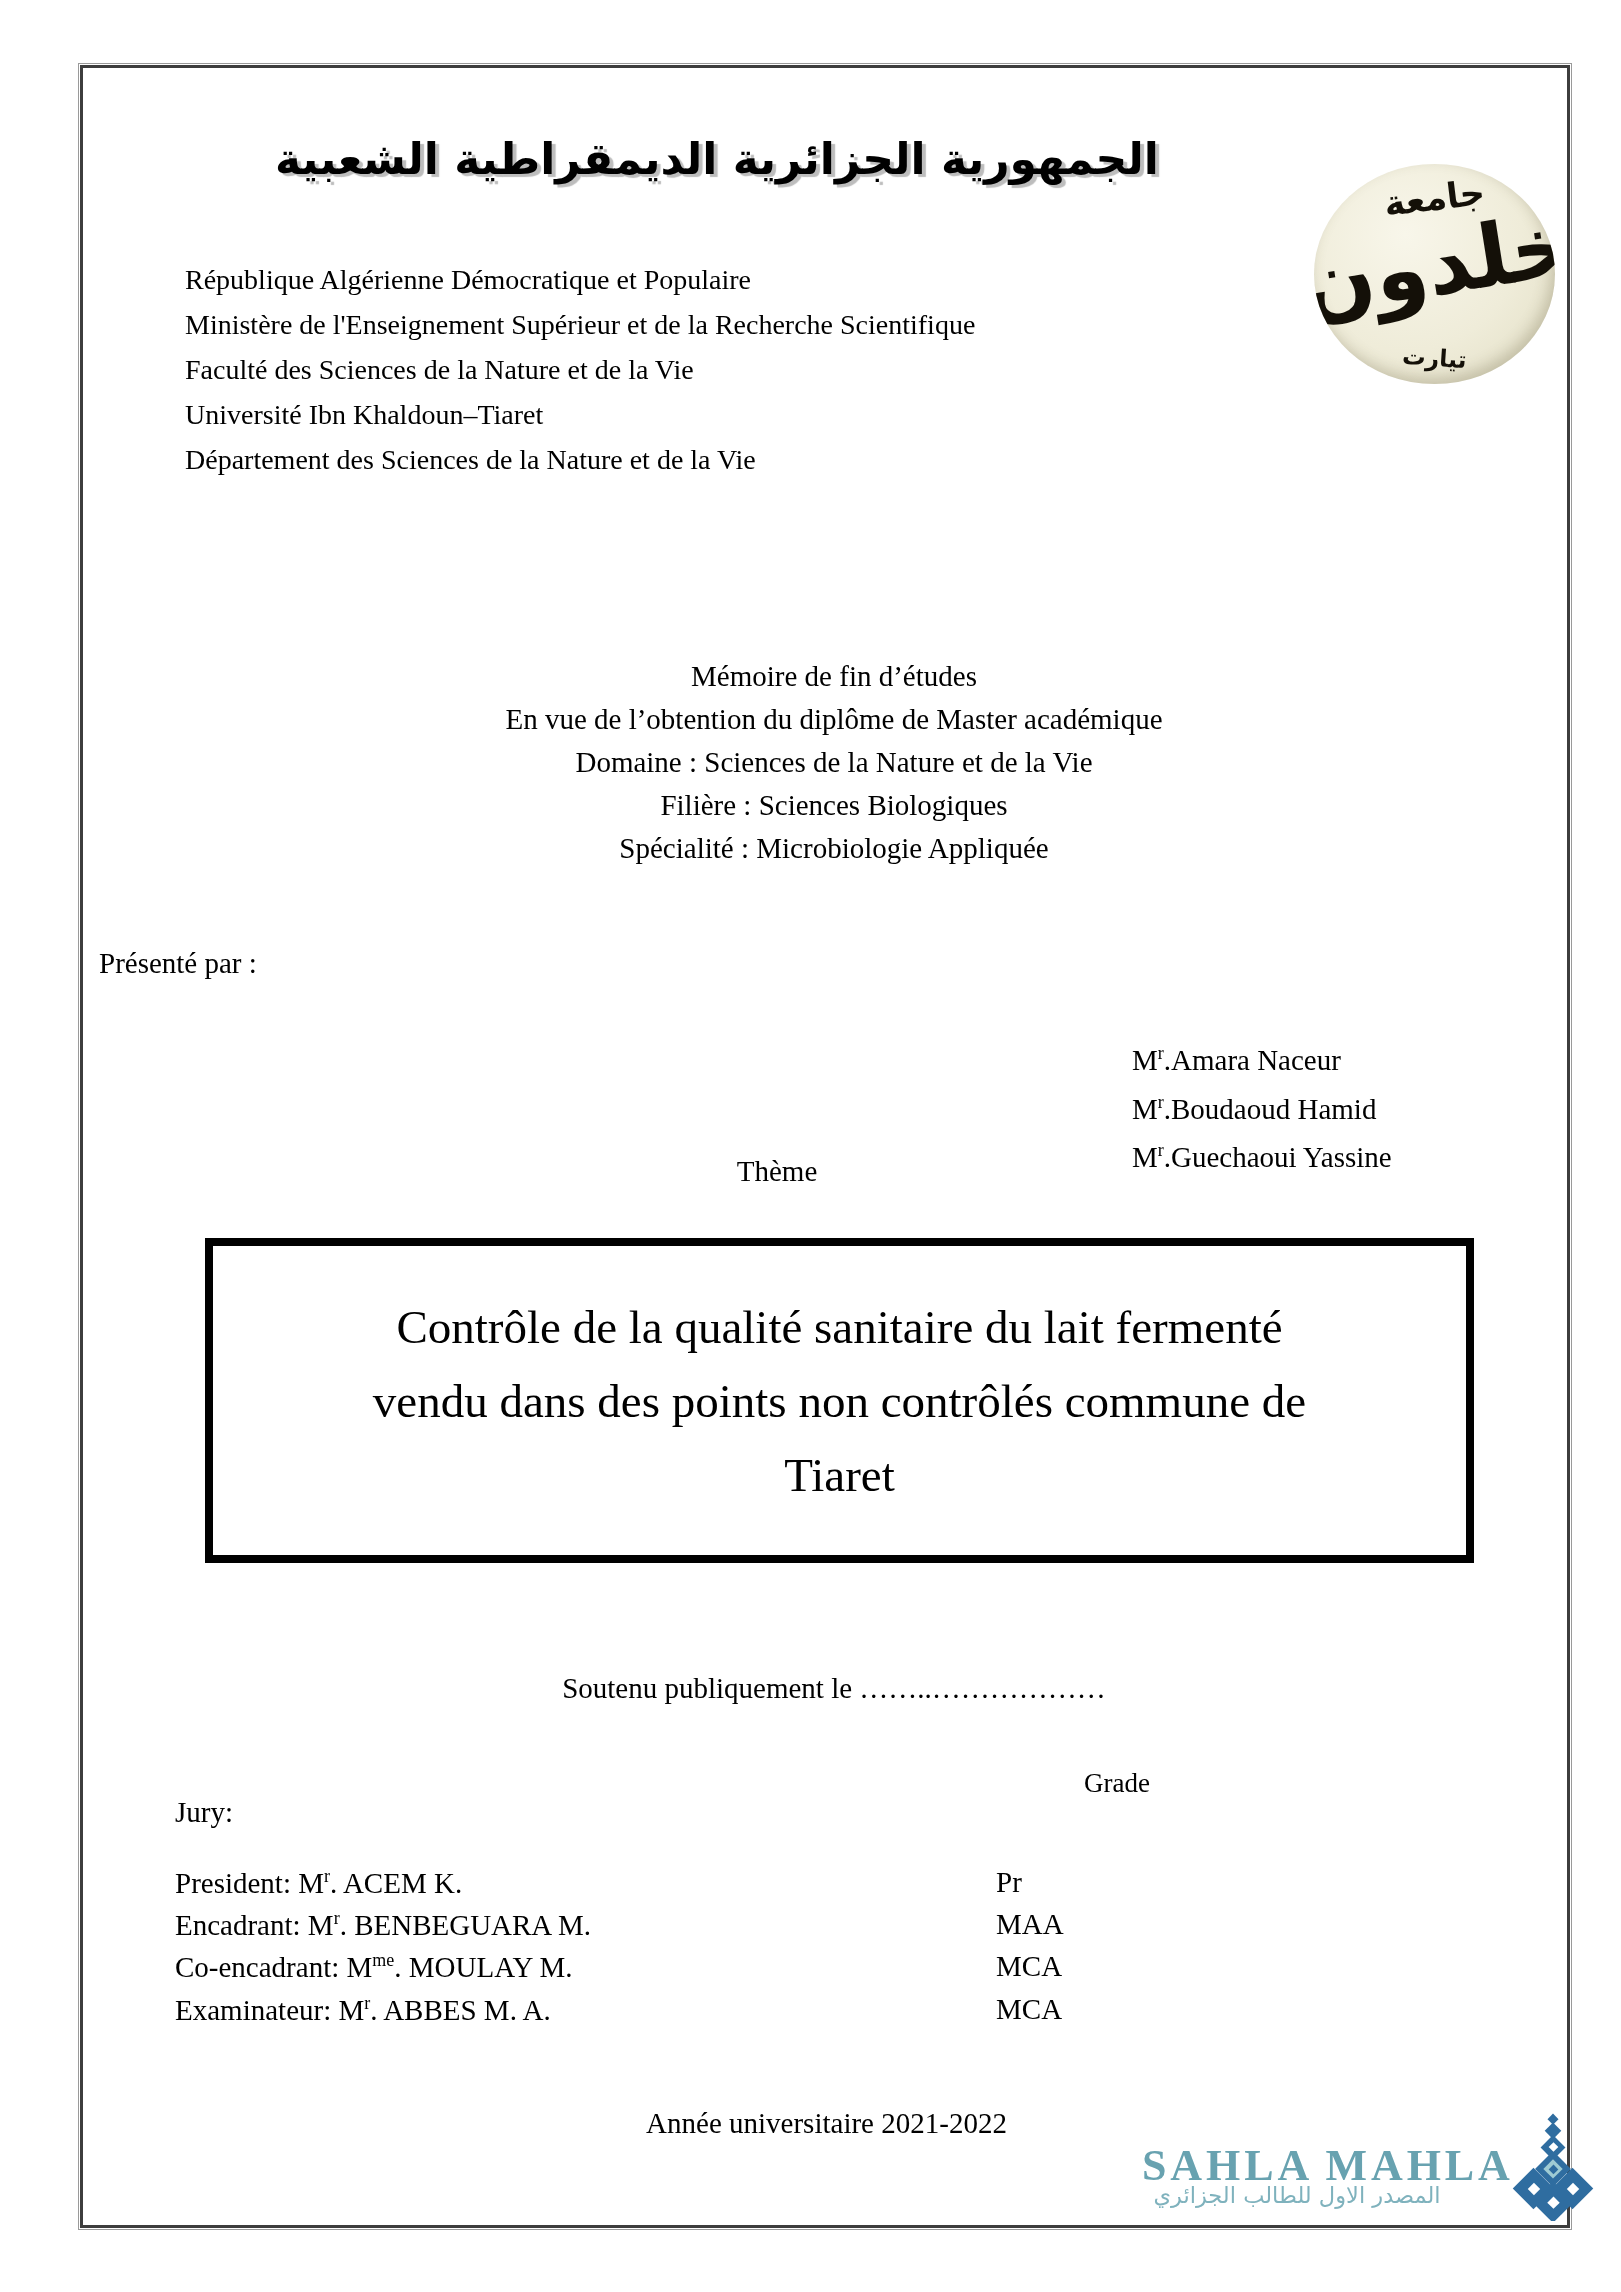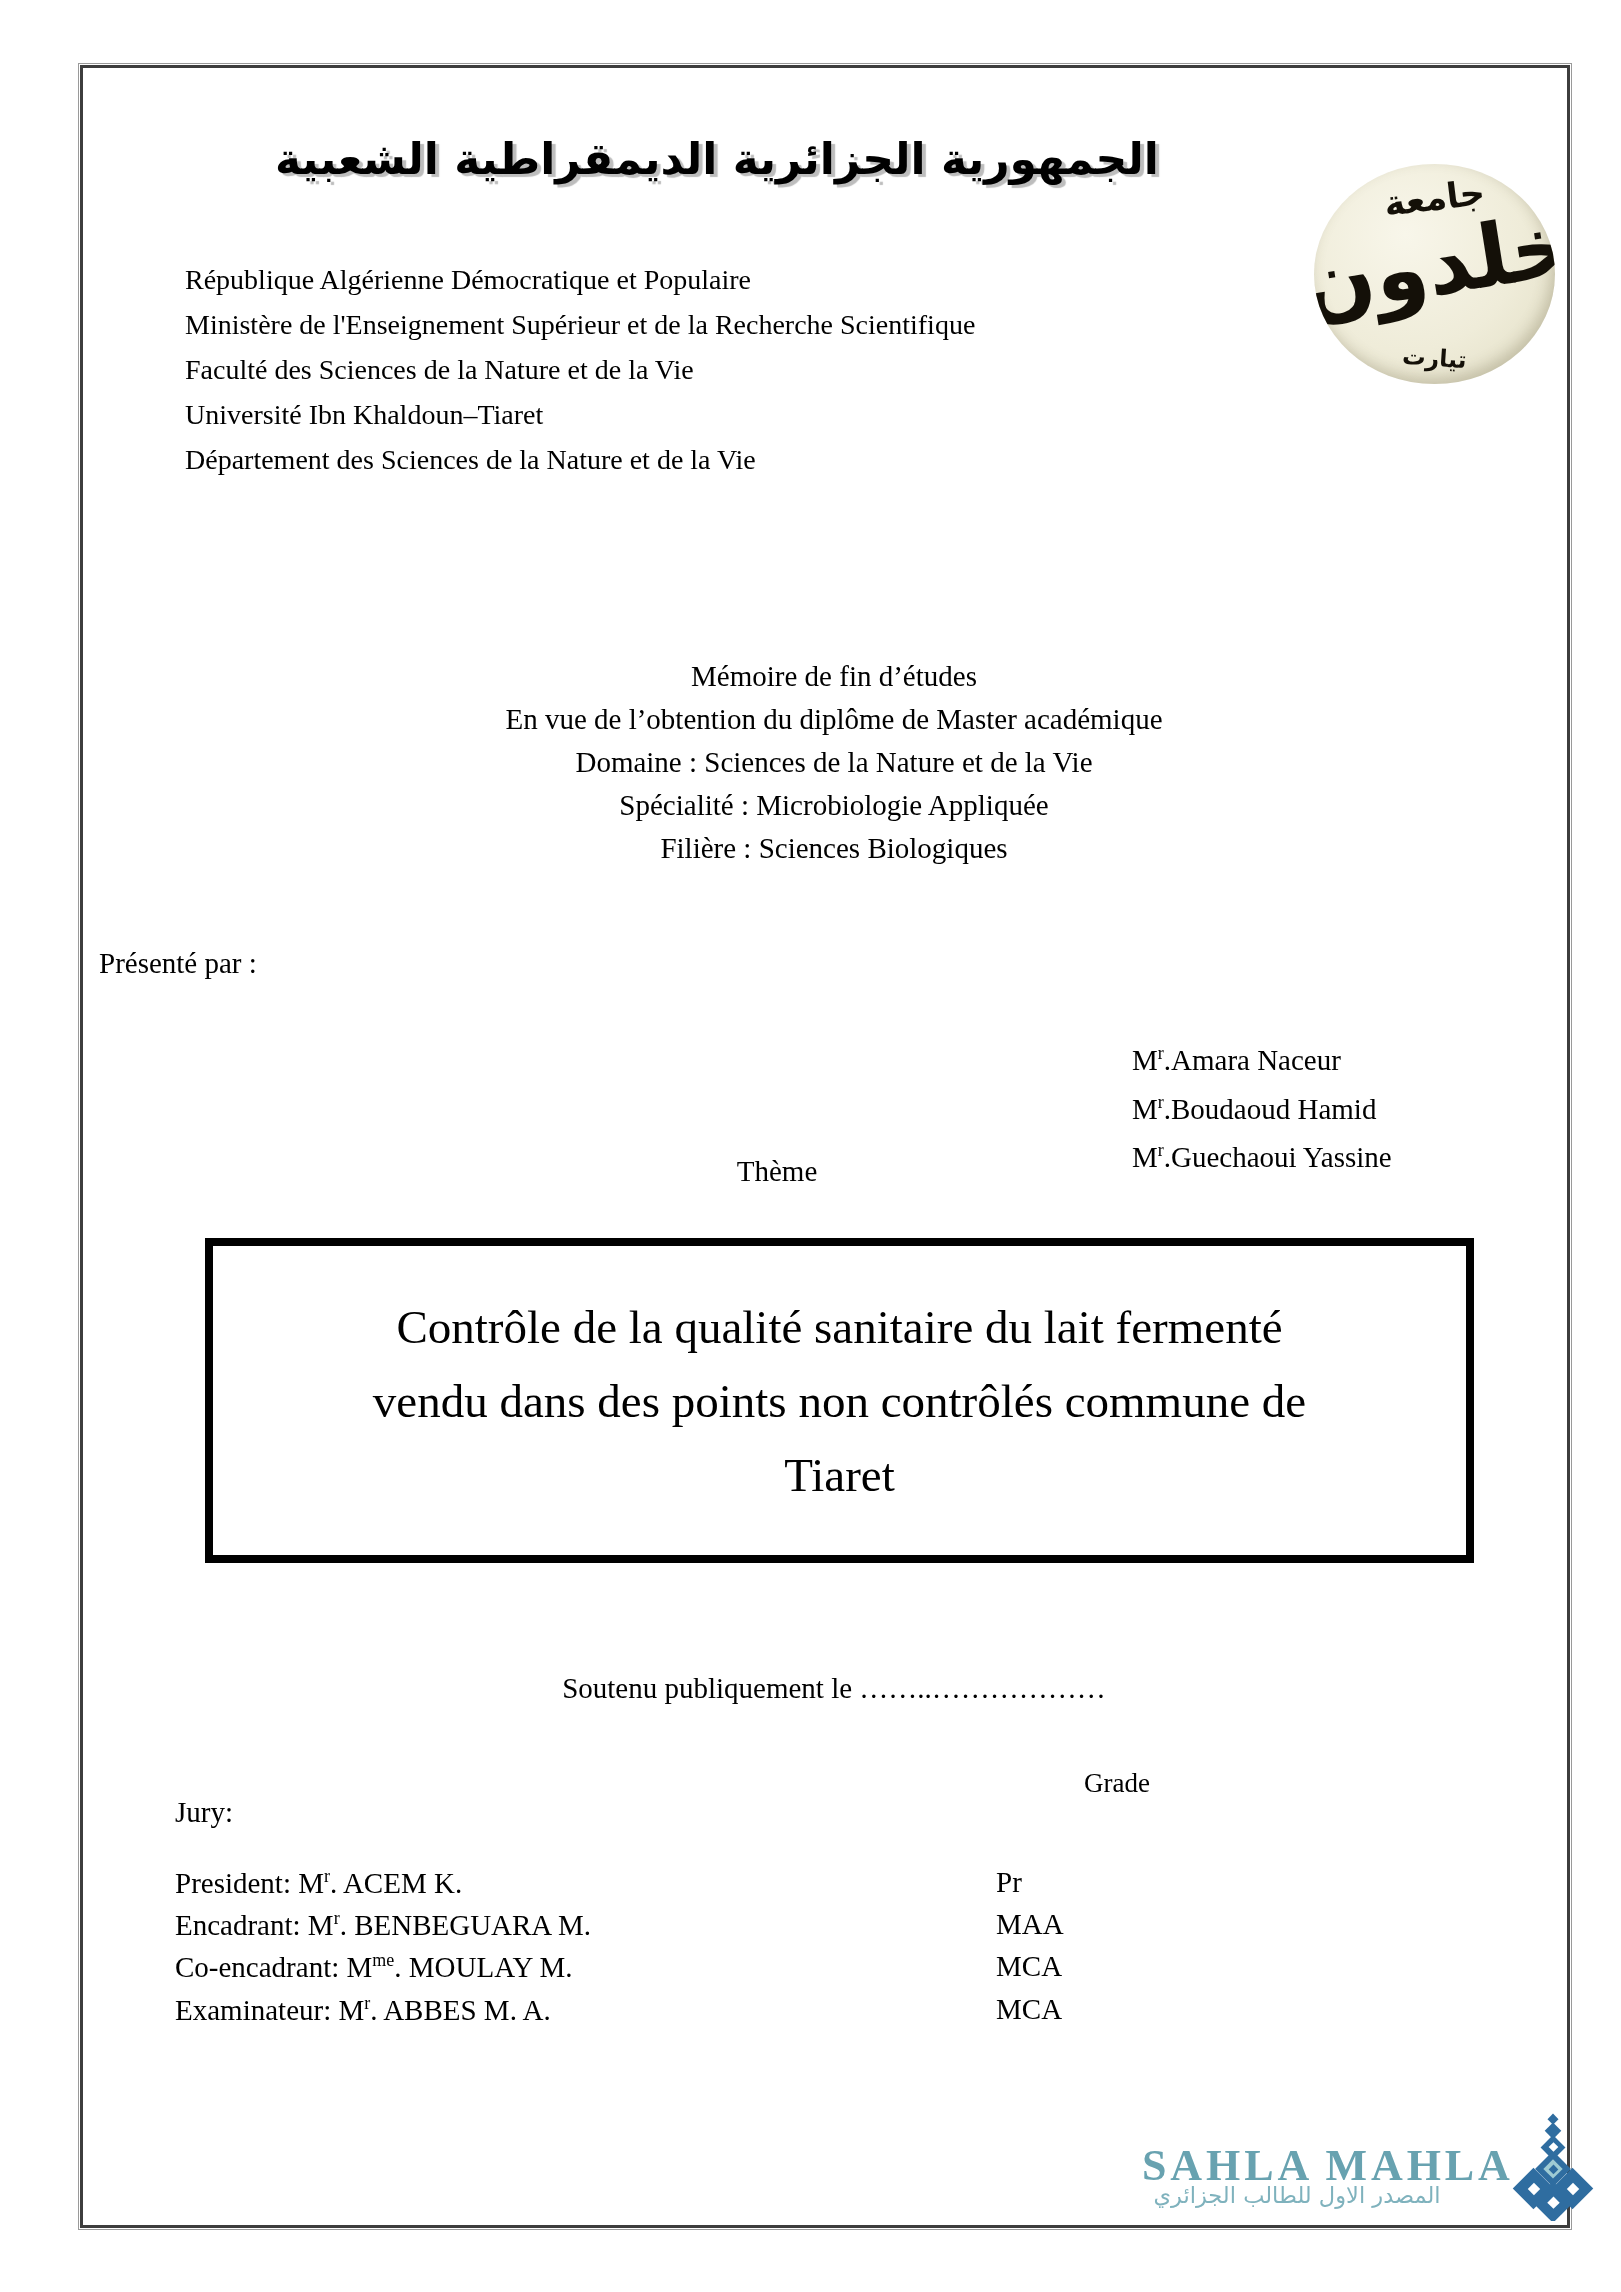--- a/index.html
+++ b/index.html
@@ -87,22 +87,22 @@
     <div>Ministère de l'Enseignement Supérieur et de la Recherche Scientifique</div>
     <div>Faculté des Sciences de la Nature et de la Vie</div>
     <div>Université Ibn Khaldoun–Tiaret</div>
     <div>Département des Sciences de la Nature et de la Vie</div>
   </div>
 
   <div class="memoire-block">
     <div>Mémoire de fin d’études</div>
     <div>En vue de l’obtention du diplôme de Master académique</div>
     <div>Domaine : Sciences de la Nature et de la Vie</div>
+    <div>Filière : Sciences Biologiques</div>
     <div>Spécialité : Microbiologie Appliquée</div>
-    <div>Filière : Sciences Biologiques</div>
   </div>
 
   <div class="presente-par">Présenté par :</div>
 
   <div class="authors">
     <div><span>M</span><sup>r</sup><span>.Amara Naceur</span></div>
     <div><span>M</span><sup>r</sup><span>.Boudaoud Hamid</span></div>
     <div><span>M</span><sup>r</sup><span>.Guechaoui Yassine</span></div>
   </div>
 
@@ -129,20 +129,21 @@
   </div>
   <div class="jury-row jr-2">
     <span class="role"><span>Co-encadrant: M</span><sup>me</sup><span>. MOULAY M.</span></span>
     <span class="grade">MCA</span>
   </div>
   <div class="jury-row jr-3">
     <span class="role"><span>Examinateur: M</span><sup>r</sup><span>. ABBES M. A.</span></span>
     <span class="grade">MCA</span>
   </div>
 
+  <div class="year-line">Année universitaire 2021-2022</div>
 
   <div class="wm-brand">SAHLA MAHLA</div>
   <div class="wm-tagline">المصدر الاول للطالب الجزائري</div>
   <div class="wm-emblem">
     <svg width="84" height="108" viewBox="0 0 86 110">
       <g fill="#2f6da0">
         <rect x="39" y="2" width="8" height="8" transform="rotate(45 43 6)"></rect>
         <rect x="37" y="12" width="12" height="12" transform="rotate(45 43 18)"></rect>
         <rect x="34" y="26" width="18" height="18" transform="rotate(45 43 35)"></rect>
         <rect x="30" y="44" width="26" height="26" transform="rotate(45 43 57)"></rect>

